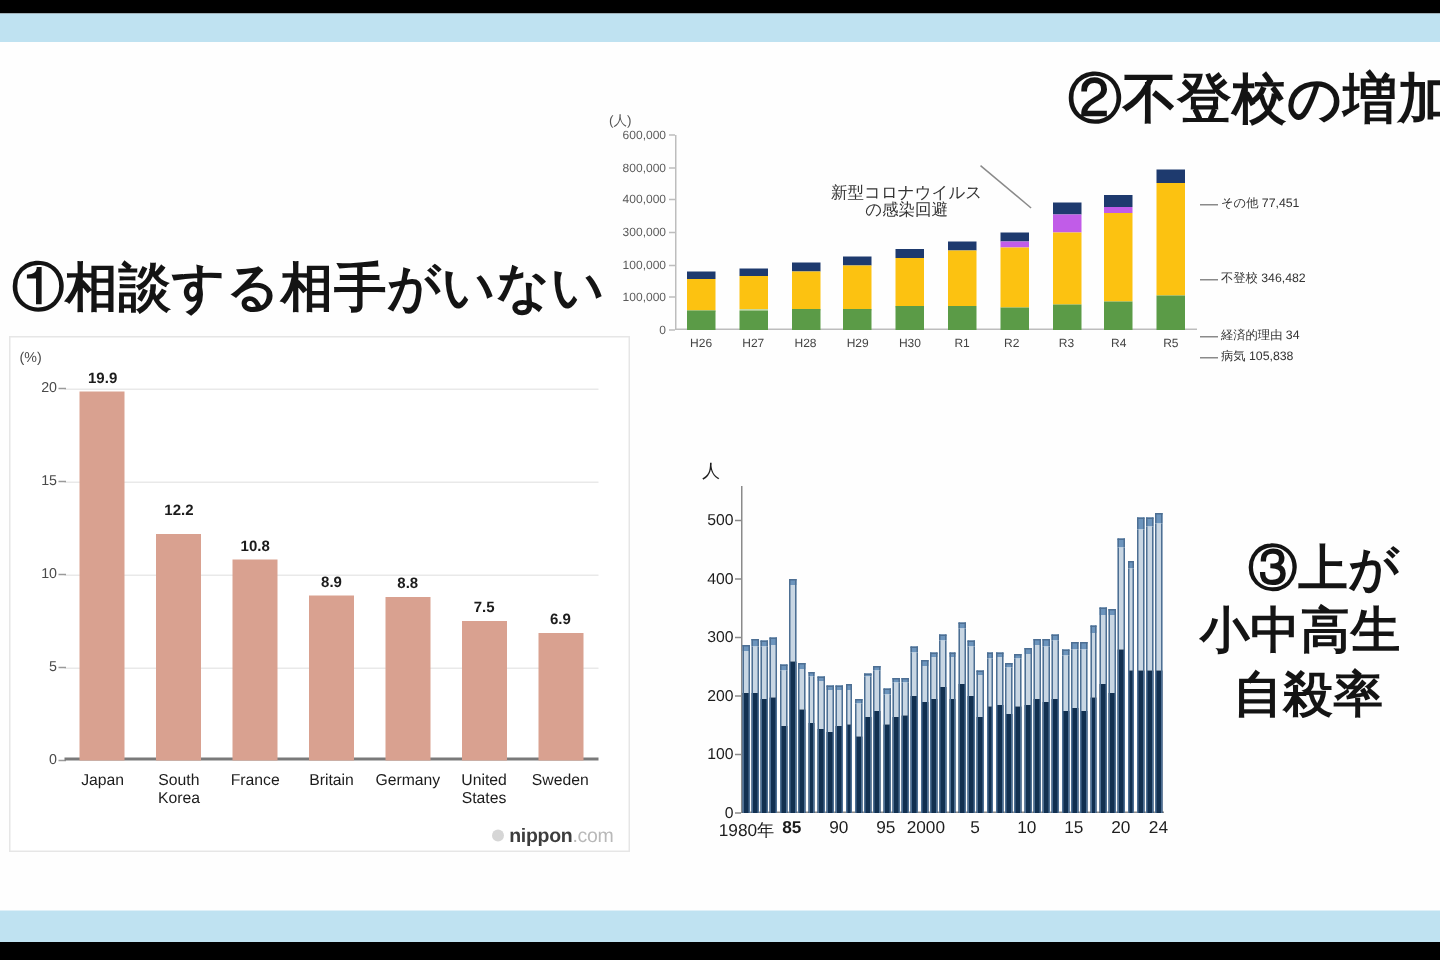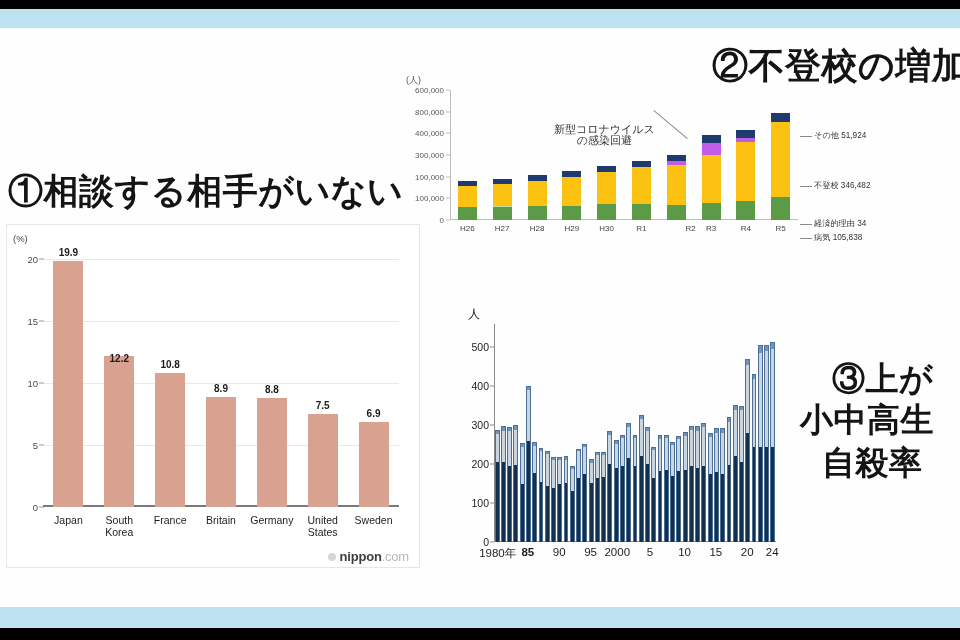--- a/index.html
+++ b/index.html
@@ -159,21 +159,21 @@
       <div class="c1-ytick" style="top: 74.2857px;"></div>
       <div class="c1-ylabel" style="top: 74.2857px;">15</div>
       <div class="c1-gridline" style="top: 12.381px;"></div>
       <div class="c1-ytick" style="top: 12.381px;"></div>
       <div class="c1-ylabel" style="top: 12.381px;">20</div>
       <div class="c1-axisline"></div>
       <div class="c1-bar" style="height: 246.381px; left: 10.4286px; background: rgb(217, 161, 144);"></div>
       <div class="c1-barval" style="left: 10.4286px; bottom: 249.381px;">19.9</div>
       <div class="c1-catlabel" style="left: 10.4286px; top: 267px;">Japan</div>
       <div class="c1-bar" style="height: 151.048px; left: 61.2857px; background: rgb(217, 161, 144);"></div>
-      <div class="c1-barval" style="left: 61.2857px; bottom: 143px;">12.2</div>
+      <div class="c1-barval" style="left: 61.2857px; bottom: 161px;">12.2</div>
       <div class="c1-catlabel" style="left: 61.2857px; top: 267px;">South<br>Korea</div>
       <div class="c1-bar" style="height: 133.714px; left: 112.143px; background: rgb(217, 161, 144);"></div>
       <div class="c1-barval" style="left: 112.143px; bottom: 136.714px;">10.8</div>
       <div class="c1-catlabel" style="left: 112.143px; top: 267px;">France</div>
       <div class="c1-bar" style="height: 110.19px; left: 163px; background: rgb(217, 161, 144);"></div>
       <div class="c1-barval" style="left: 163px; bottom: 113.19px;">8.9</div>
       <div class="c1-catlabel" style="left: 163px; top: 267px;">Britain</div>
       <div class="c1-bar" style="height: 108.952px; left: 213.857px; background: rgb(217, 161, 144);"></div>
       <div class="c1-barval" style="left: 213.857px; bottom: 111.952px;">8.8</div>
       <div class="c1-catlabel" style="left: 213.857px; top: 267px;">Germany</div>
@@ -256,21 +256,21 @@
         <div class="c2-seg" style="height: 15.6px; background: rgb(91, 155, 71);"></div>
       </div>
       <div class="c2-xlabel" style="left: 181.9px;">R1</div>
       <div class="c2-stack" style="left: 216.7px;">
         <div class="c2-seg" style="height: 6.5px; background: rgb(30, 58, 110);"></div>
         <div class="c2-seg" style="height: 4.33333px; background: rgb(193, 92, 232);"></div>
         <div class="c2-seg" style="height: 39.4333px; background: rgb(252, 194, 17);"></div>
         <div class="c2-seg" style="height: 0.0433333px; background: rgb(197, 217, 160);"></div>
         <div class="c2-seg" style="height: 15.1667px; background: rgb(91, 155, 71);"></div>
       </div>
-      <div class="c2-xlabel" style="left: 231px;">R2</div>
+      <div class="c2-xlabel" style="left: 215px;">R2</div>
       <div class="c2-stack" style="left: 251.5px;">
         <div class="c2-seg" style="height: 7.58333px; background: rgb(30, 58, 110);"></div>
         <div class="c2-seg" style="height: 12.7833px; background: rgb(193, 92, 232);"></div>
         <div class="c2-seg" style="height: 47.6667px; background: rgb(252, 194, 17);"></div>
         <div class="c2-seg" style="height: 0.0325px; background: rgb(197, 217, 160);"></div>
         <div class="c2-seg" style="height: 16.9px; background: rgb(91, 155, 71);"></div>
       </div>
       <div class="c2-xlabel" style="left: 251.5px;">R3</div>
       <div class="c2-stack" style="left: 286.3px;">
         <div class="c2-seg" style="height: 8.23333px; background: rgb(30, 58, 110);"></div>
@@ -287,21 +287,21 @@
         <div class="c2-seg" style="height: 0.0073666px; background: rgb(197, 217, 160);"></div>
         <div class="c2-seg" style="height: 22.9316px; background: rgb(91, 155, 71);"></div>
       </div>
       <div class="c2-xlabel" style="left: 321.1px;">R5</div>
     </div>
   <div class="c2-anno" id="chart2-anno-covid">
     <div>新型コロナウイルス</div>
     <div>の感染回避</div>
   </div>
 <div class="c2-leader" style="left: 262px; top: 58px; width: 44px; transform: rotate(40deg);"></div>
-    <div class="c2-rightlabel" style="left: 422px; top: 78px;">その他 51,924</div>
+    <div class="c2-rightlabel" style="left: 422px; top: 78px;">その他 77,451</div>
     <div class="c2-leader" style="left: 408px; top: 84px; width: 12px;"></div>
     <div class="c2-rightlabel" style="left: 422px; top: 128px;">不登校 346,482</div>
     <div class="c2-leader" style="left: 408px; top: 134px; width: 12px;"></div>
     <div class="c2-rightlabel" style="left: 422px; top: 166px;">経済的理由 34</div>
     <div class="c2-leader" style="left: 408px; top: 172px; width: 12px;"></div>
     <div class="c2-rightlabel" style="left: 422px; top: 180px;">病気 105,838</div>
     <div class="c2-leader" style="left: 408px; top: 186px; width: 12px;"></div>
   </div>
 
 <div id="chart3-wrap">

